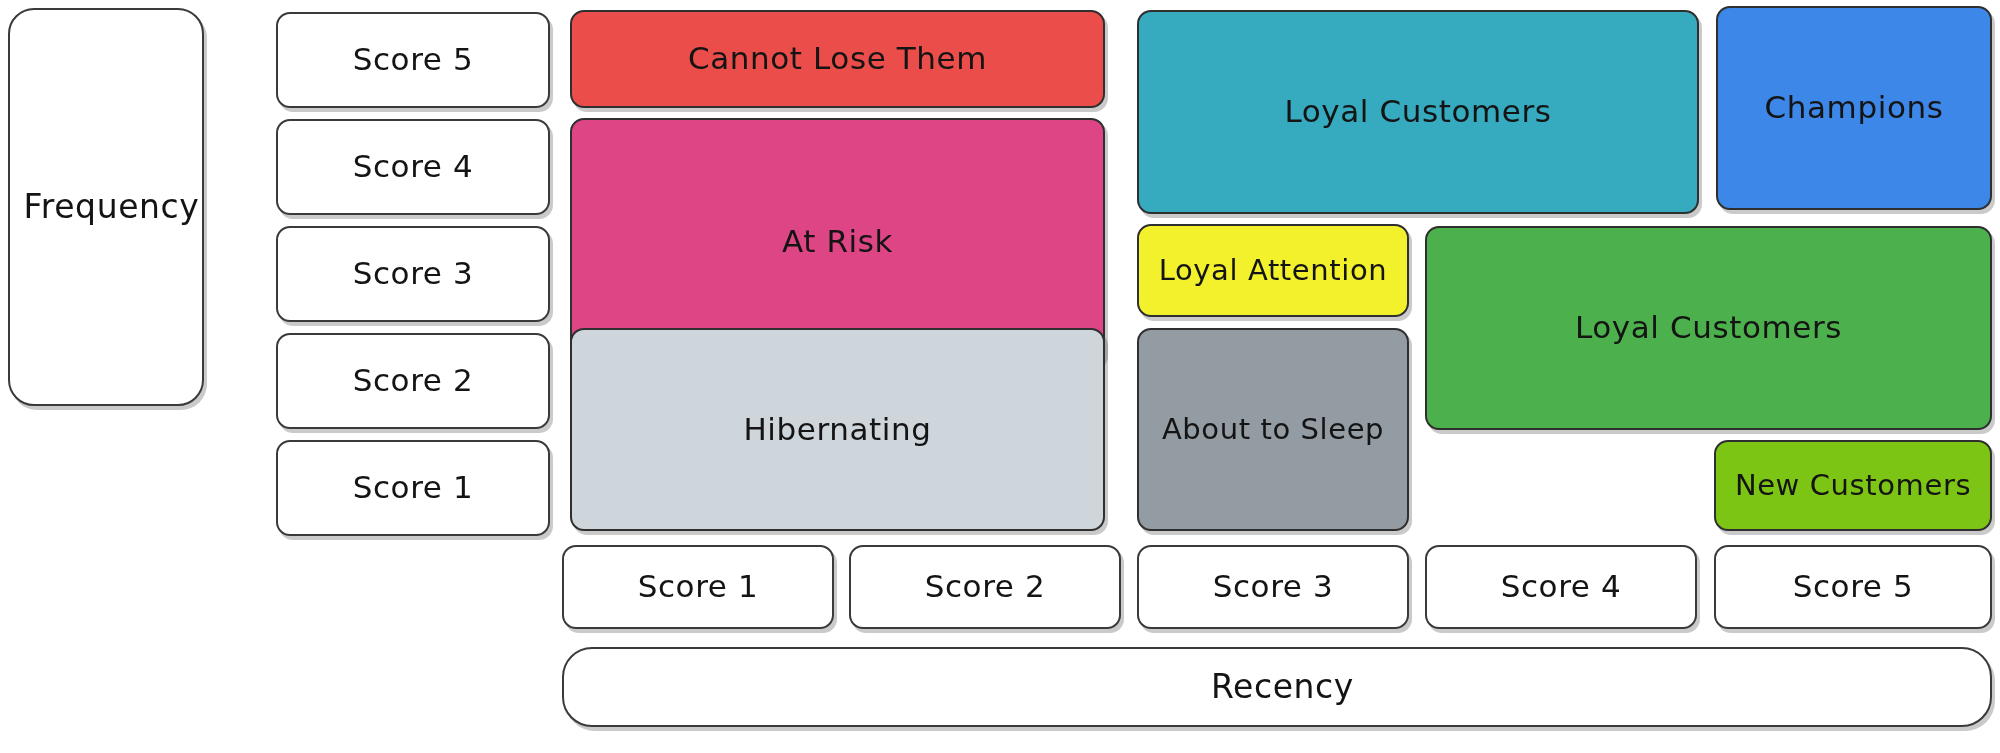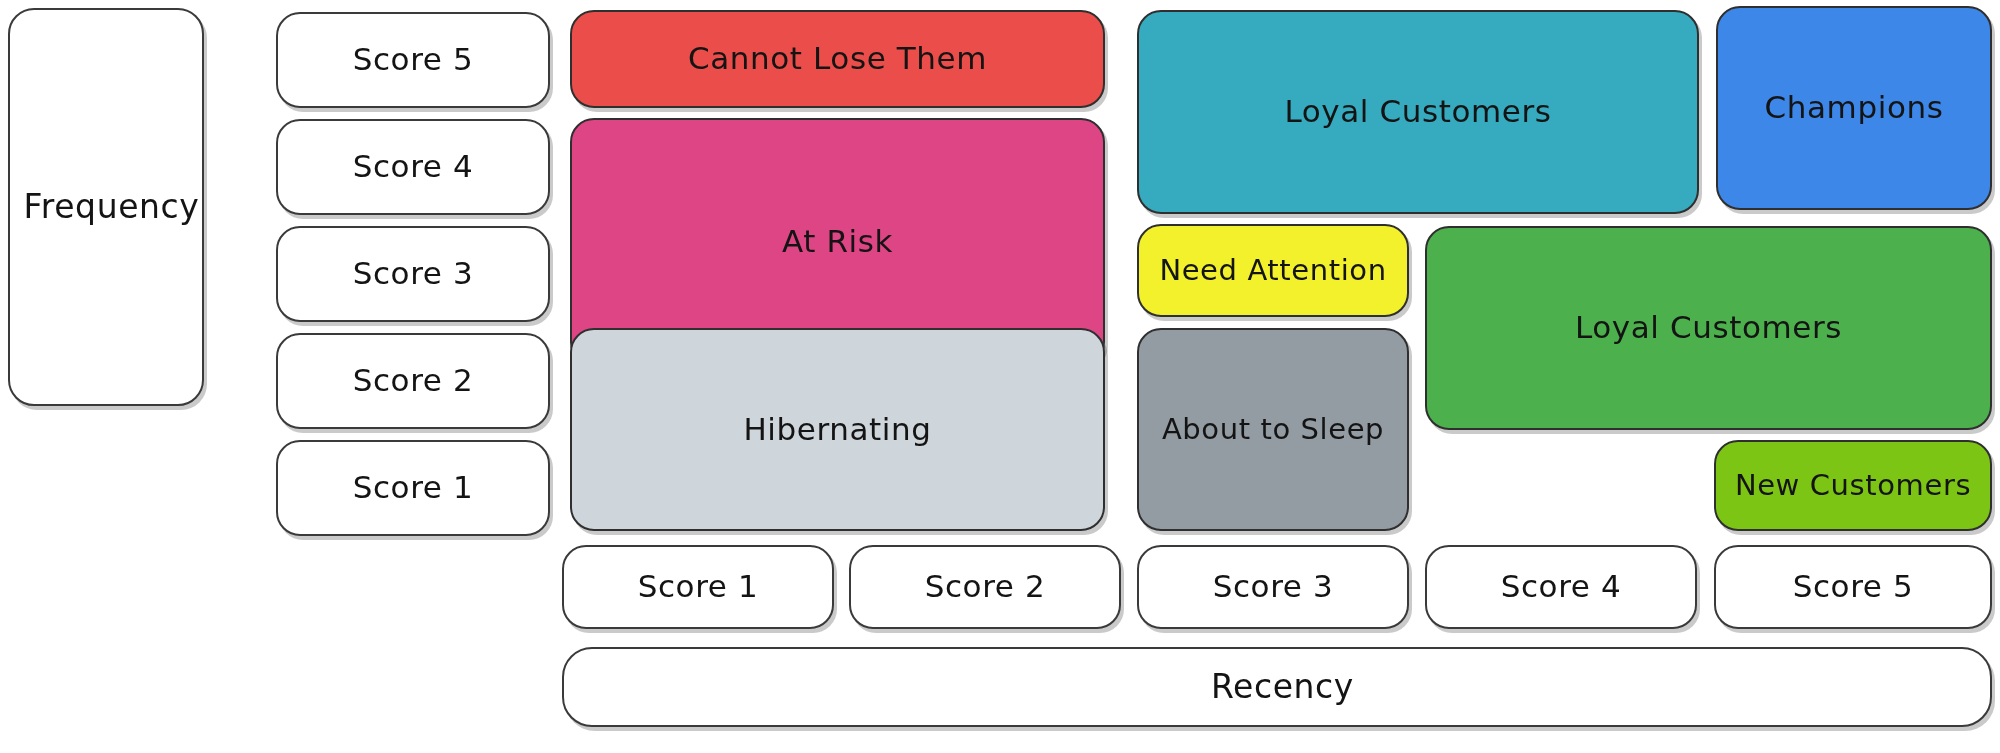--- a/index.html
+++ b/index.html
@@ -19,21 +19,21 @@
     width: 2000px;
     height: 753px;
     background: #ffffff;
   }
 
   
   .cell {
     position: absolute;
     box-sizing: border-box;
     border: 2px solid #2b2b2b;
-    border-radius: 24px;
+    border-radius: 14px;
     display: flex;
     align-items: center;
     justify-content: center;
     text-align: center;
     color: #141414;
     font-family: "DejaVu Sans", "Liberation Sans", sans-serif;
     font-size: 31px;
     font-weight: 400;
     letter-spacing: 0.6px;
     line-height: 1.15;
@@ -107,21 +107,21 @@
 
   <div class="cell seg" style="left:1716px; top:6px; width:276px; height:204px; background:#3D87E8;">
     <span>Champions</span>
   </div>
 
   <div class="cell seg" style="left:570px; top:118px; width:535px; height:248px; background:#DE4585;">
     <span>At Risk</span>
   </div>
 
   <div class="cell seg sm-text" style="left:1137px; top:224px; width:272px; height:93px; background:#F3F12B;">
-    <span>Need Attention</span>
+    <span>Loyal Attention</span>
   </div>
 
   <div class="cell seg" style="left:1425px; top:226px; width:567px; height:204px; background:#4CB14C;">
     <span>Loyal Customers</span>
   </div>
 
   <div class="cell seg" style="left:570px; top:328px; width:535px; height:203px; background:#CED5DB;">
     <span>Hibernating</span>
   </div>
 

